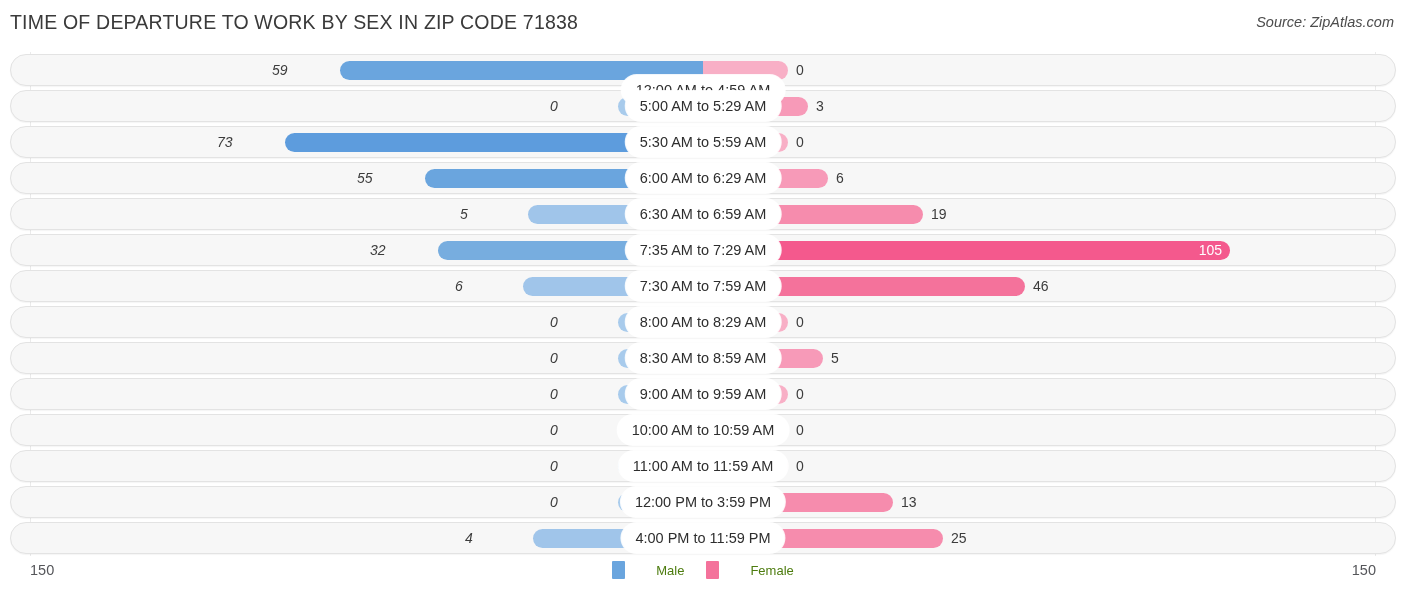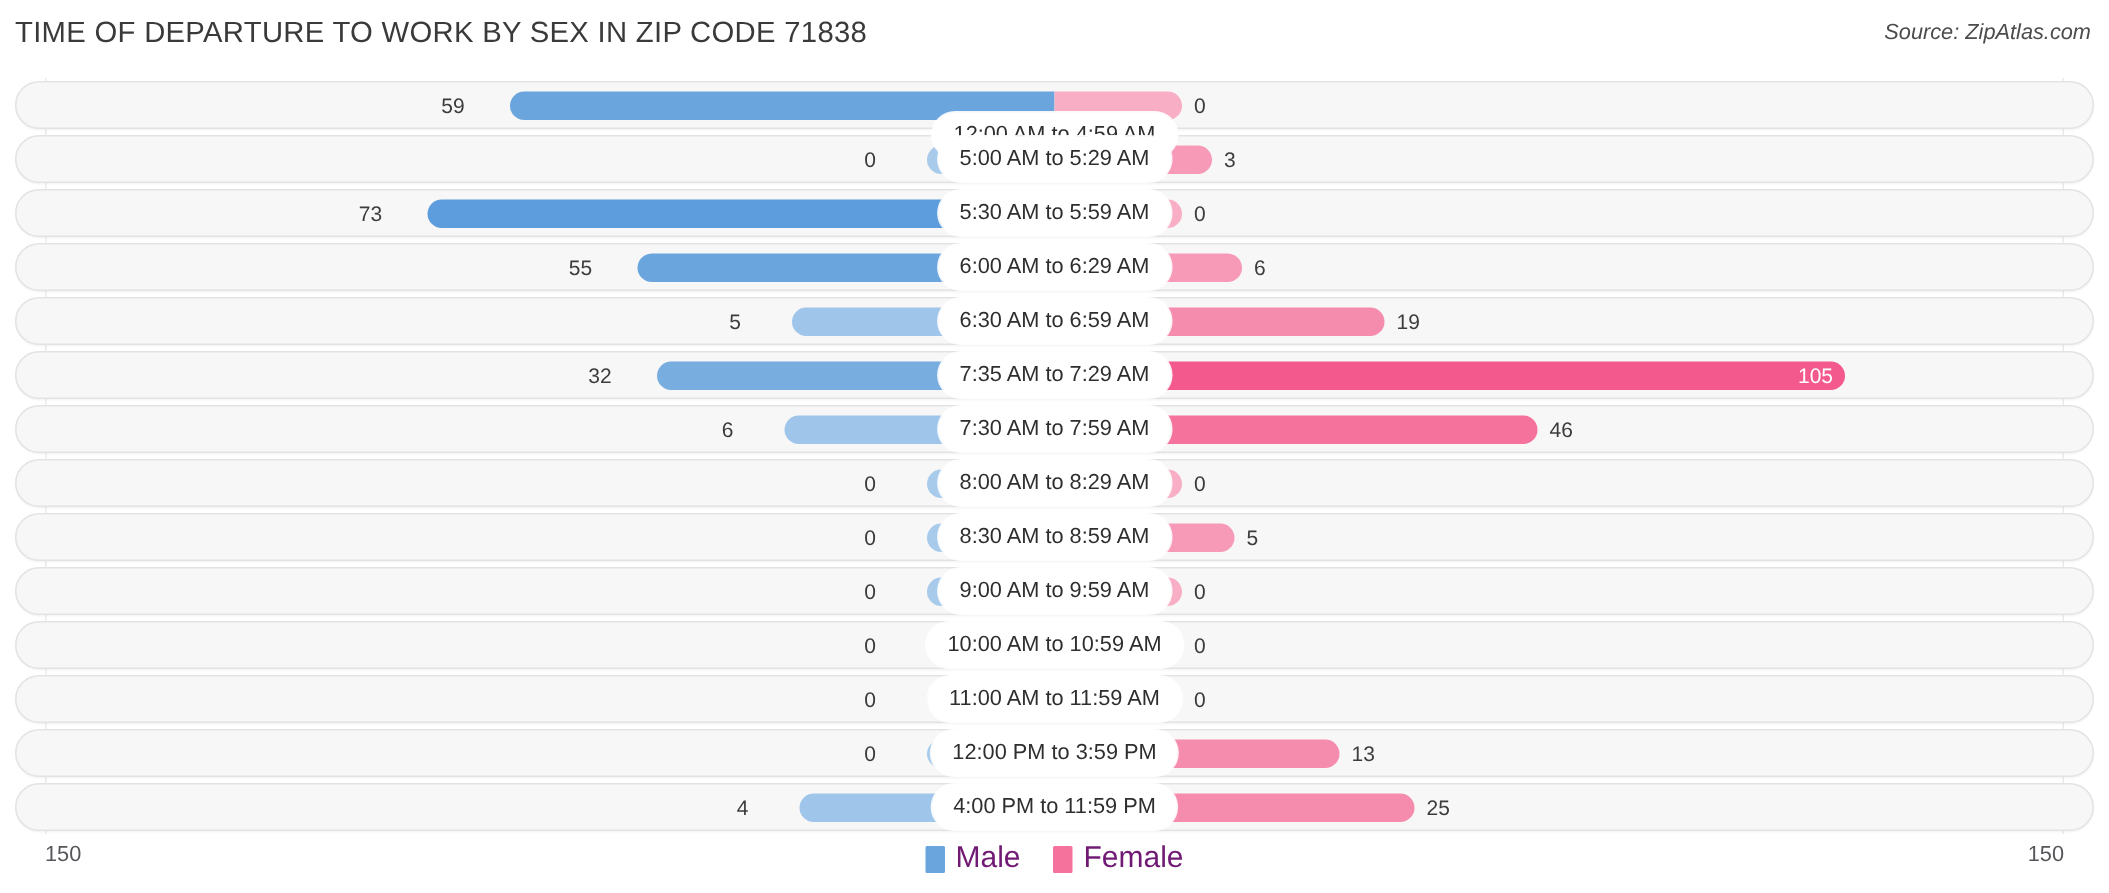--- a/index.html
+++ b/index.html
@@ -105,21 +105,21 @@
   .val {
     position: absolute;
     top: 9px;
     height: 19px;
     line-height: 19px;
     font-size: 14px;
     color: #3c3c3c;
     z-index: 3;
     white-space: nowrap;
   }
-  .val.male   { text-align: center; }
+  .val.male   { text-align: left; font-style: italic; }
   .val.female { text-align: left; }
   .val.inside {
     color: #ffffff;
   }
 
   
   .pill {
     position: absolute;
     top: 3px;
     height: 30px;
@@ -167,22 +167,23 @@
     align-items: center;
     gap: 7px;
   }
   .legend-swatch {
     width: 13px;
     height: 18px;
     border-radius: 1px;
     display: block;
   }
   .legend-label {
-    font-size: 20px;
-    color: #701a75;
+    font-size: 13px;
+    color: #4d7c0f;
+    margin-left: 24px;
   }
 </style>
 </head>
 <body>
 
 <div id="chart-root">
 
   <div class="header">
     <div class="chart-title">TIME OF DEPARTURE TO WORK BY SEX IN ZIP CODE 71838</div>
     <div class="source-note">Source: ZipAtlas.com</div>

